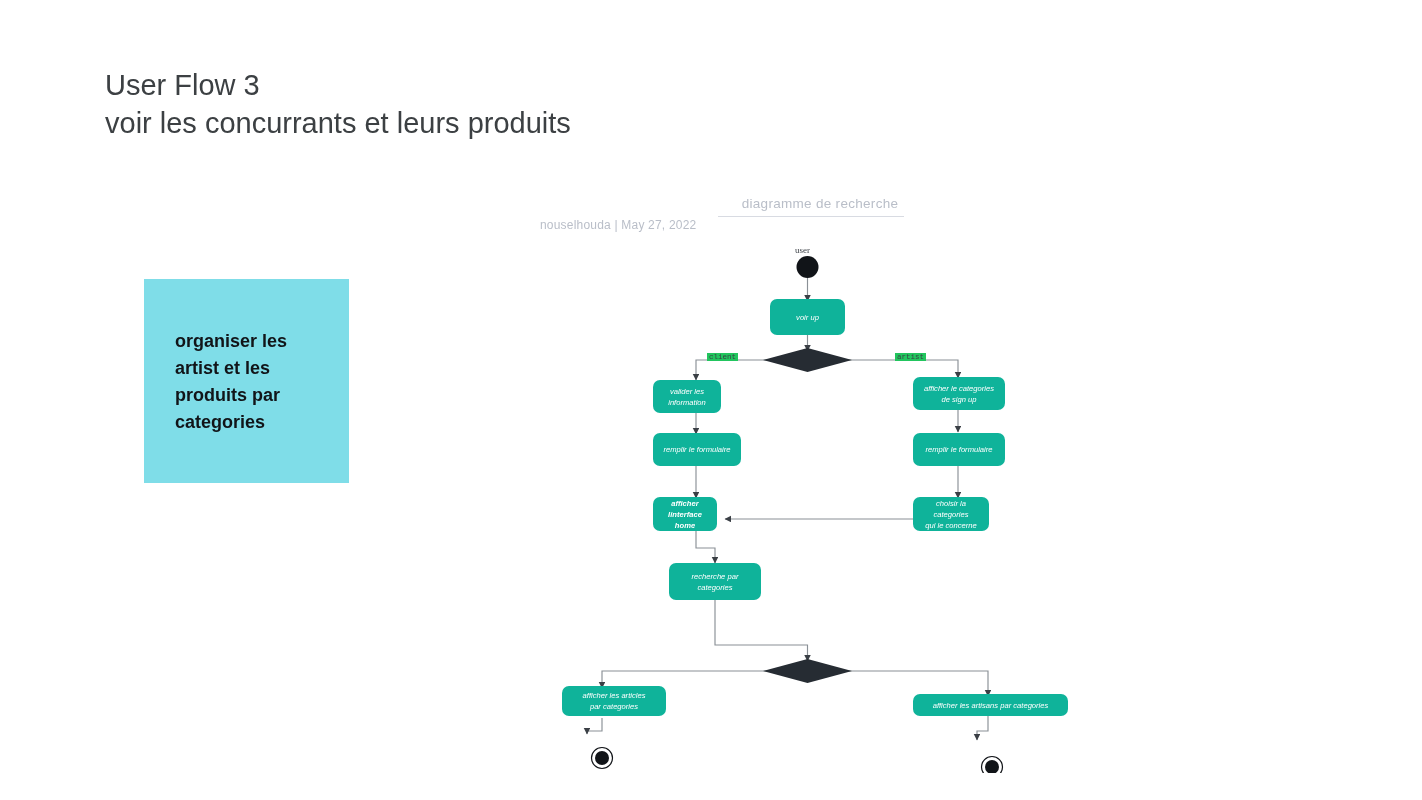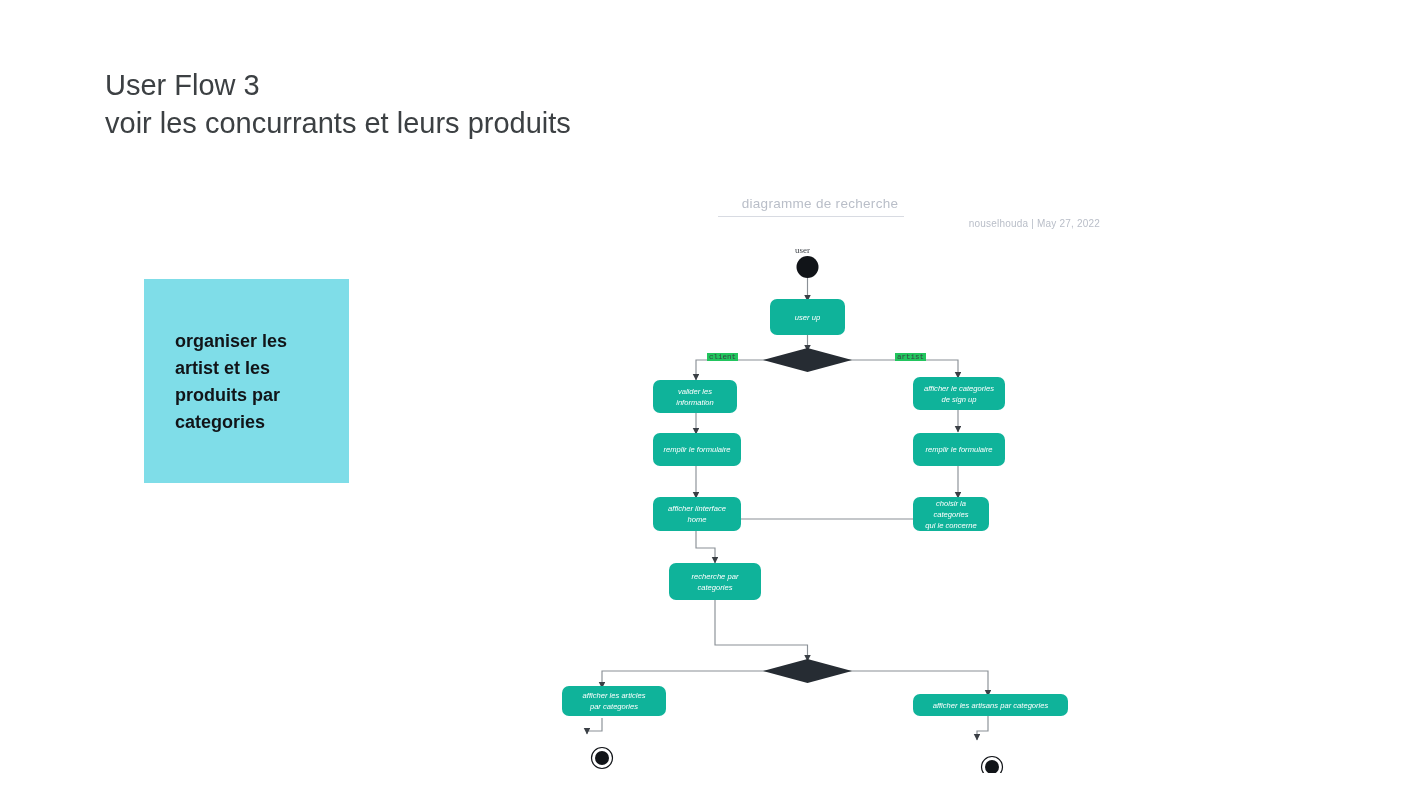--- a/index.html
+++ b/index.html
@@ -45,22 +45,22 @@
 
   
   .dg-title{
     position:absolute;left:0;top:8px;width:560px;text-align:center;
     font-size:13.5px;color:#b9bec8;letter-spacing:.3px;
   }
   .dg-rule{
     position:absolute;left:178px;top:28px;width:186px;height:1px;background:#d8dbe2;
   }
   .dg-sub{
-    position:absolute;left:0;top:30px;width:560px;text-align:right;
-    font-size:10px;color:#b9bec8;letter-spacing:.2px;
+    position:absolute;left:0;top:30px;width:560px;text-align:left;
+    font-size:12px;color:#b9bec8;letter-spacing:.2px;
   }
 
   
   .node{
     position:absolute;
     background:var(--teal,#0FB39A);
     border-radius:7px;
     color:#ffffff;
     display:flex;align-items:center;justify-content:center;
     text-align:center;
@@ -149,28 +149,28 @@
         <circle cx="452" cy="579" r="10.5" fill="#ffffff" stroke="#111418" stroke-width="1.2"></circle>
         <circle cx="452" cy="579" r="7" fill="#111418"></circle>
       </g>
     </svg>
 
     <div class="start-label" style="left:255px;top:57px;">user</div>
 
     <div class="edge-label" style="left:167px;top:165px;">client</div>
     <div class="edge-label" style="left:355px;top:165px;text-align:right;">artist</div>
 
-    <div class="node" style="left:230px;top:111px;width:75px;height:36px;">user up</div>
+    <div class="node" style="left:230px;top:111px;width:75px;height:36px;">voir up</div>
 
-    <div class="node" style="left:113px;top:192px;width:84px;height:33px;">valider les
+    <div class="node" style="left:113px;top:192px;width:68px;height:33px;">valider les
 information</div>
 
     <div class="node" style="left:113px;top:245px;width:88px;height:33px;">remplir le formulaire</div>
 
-    <div class="node" style="left:113px;top:309px;width:88px;height:34px;">afficher linterface
+    <div class="node" style="left:113px;top:309px;width:64px;height:34px;font-weight:bold;">afficher linterface
 home</div>
 
     <div class="node" style="left:129px;top:375px;width:92px;height:37px;">recherche par
 categories</div>
 
     <div class="node" style="left:373px;top:189px;width:92px;height:33px;">afficher le categories
 de sign up</div>
 
     <div class="node" style="left:373px;top:245px;width:92px;height:33px;">remplir le formulaire</div>
 

